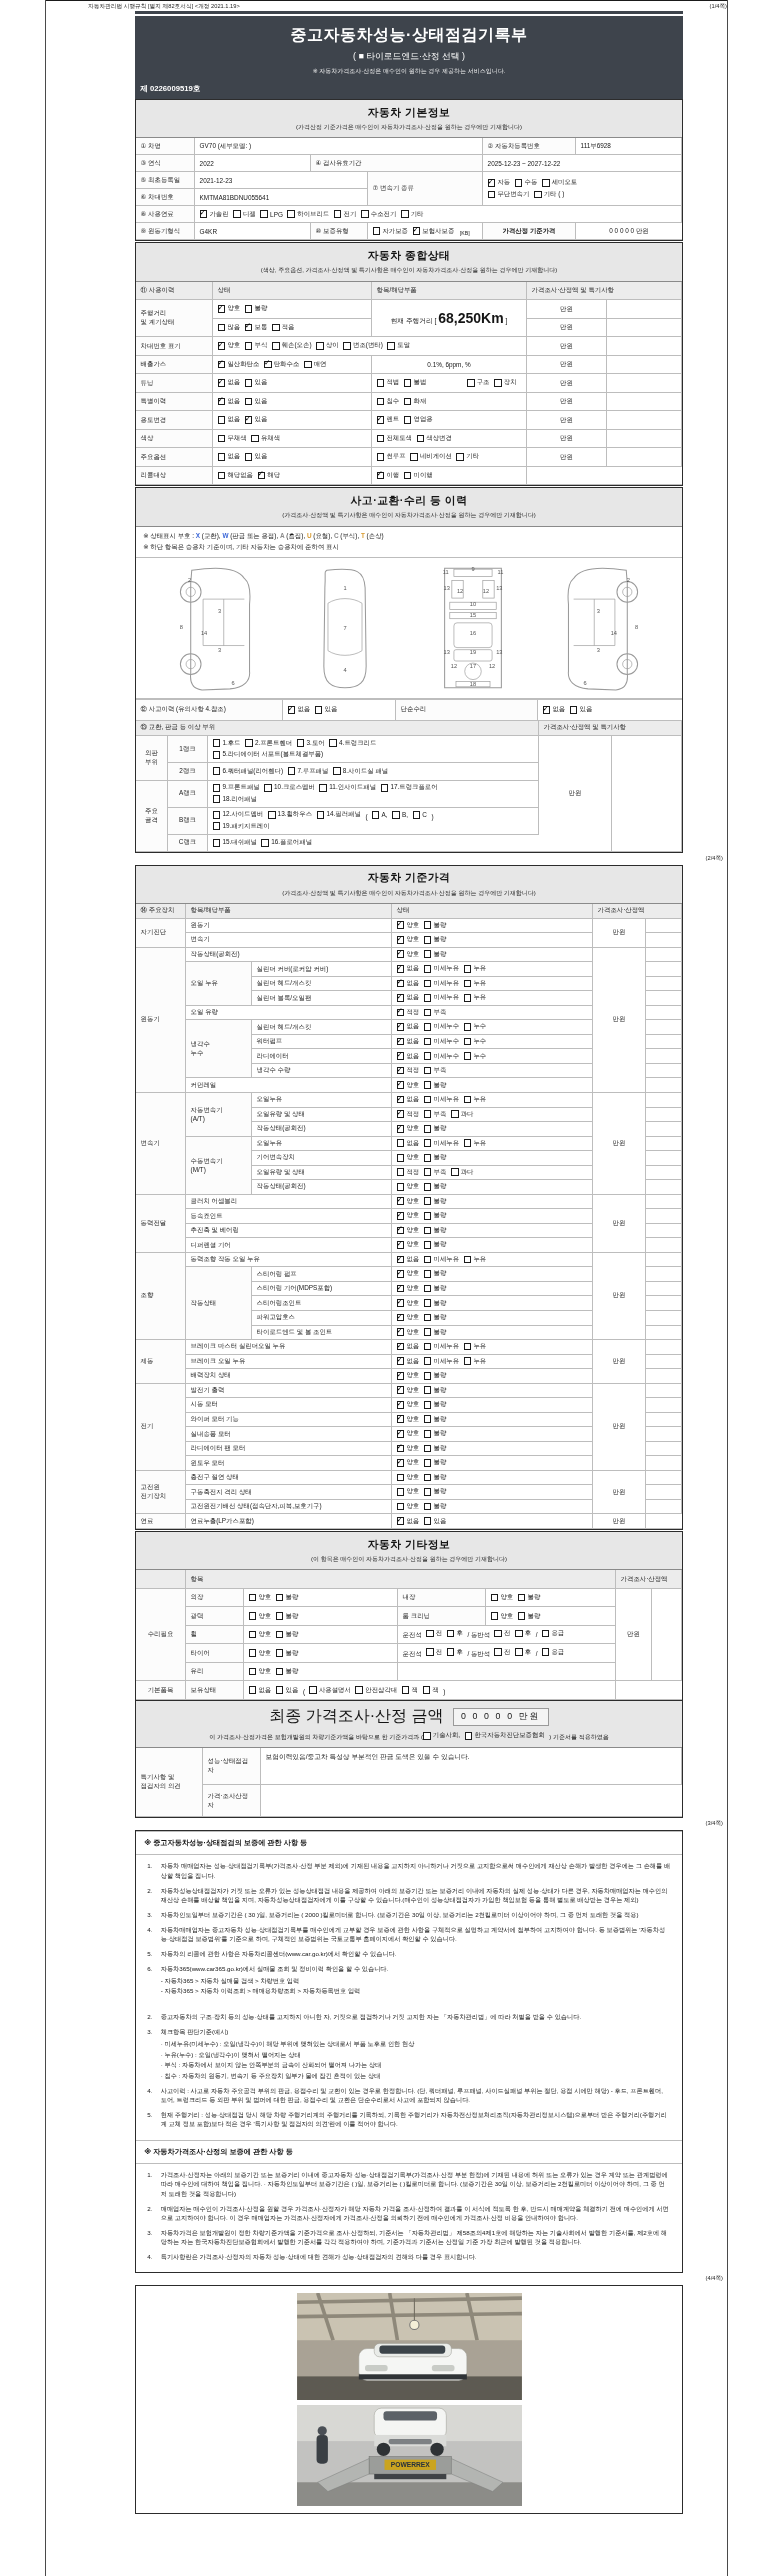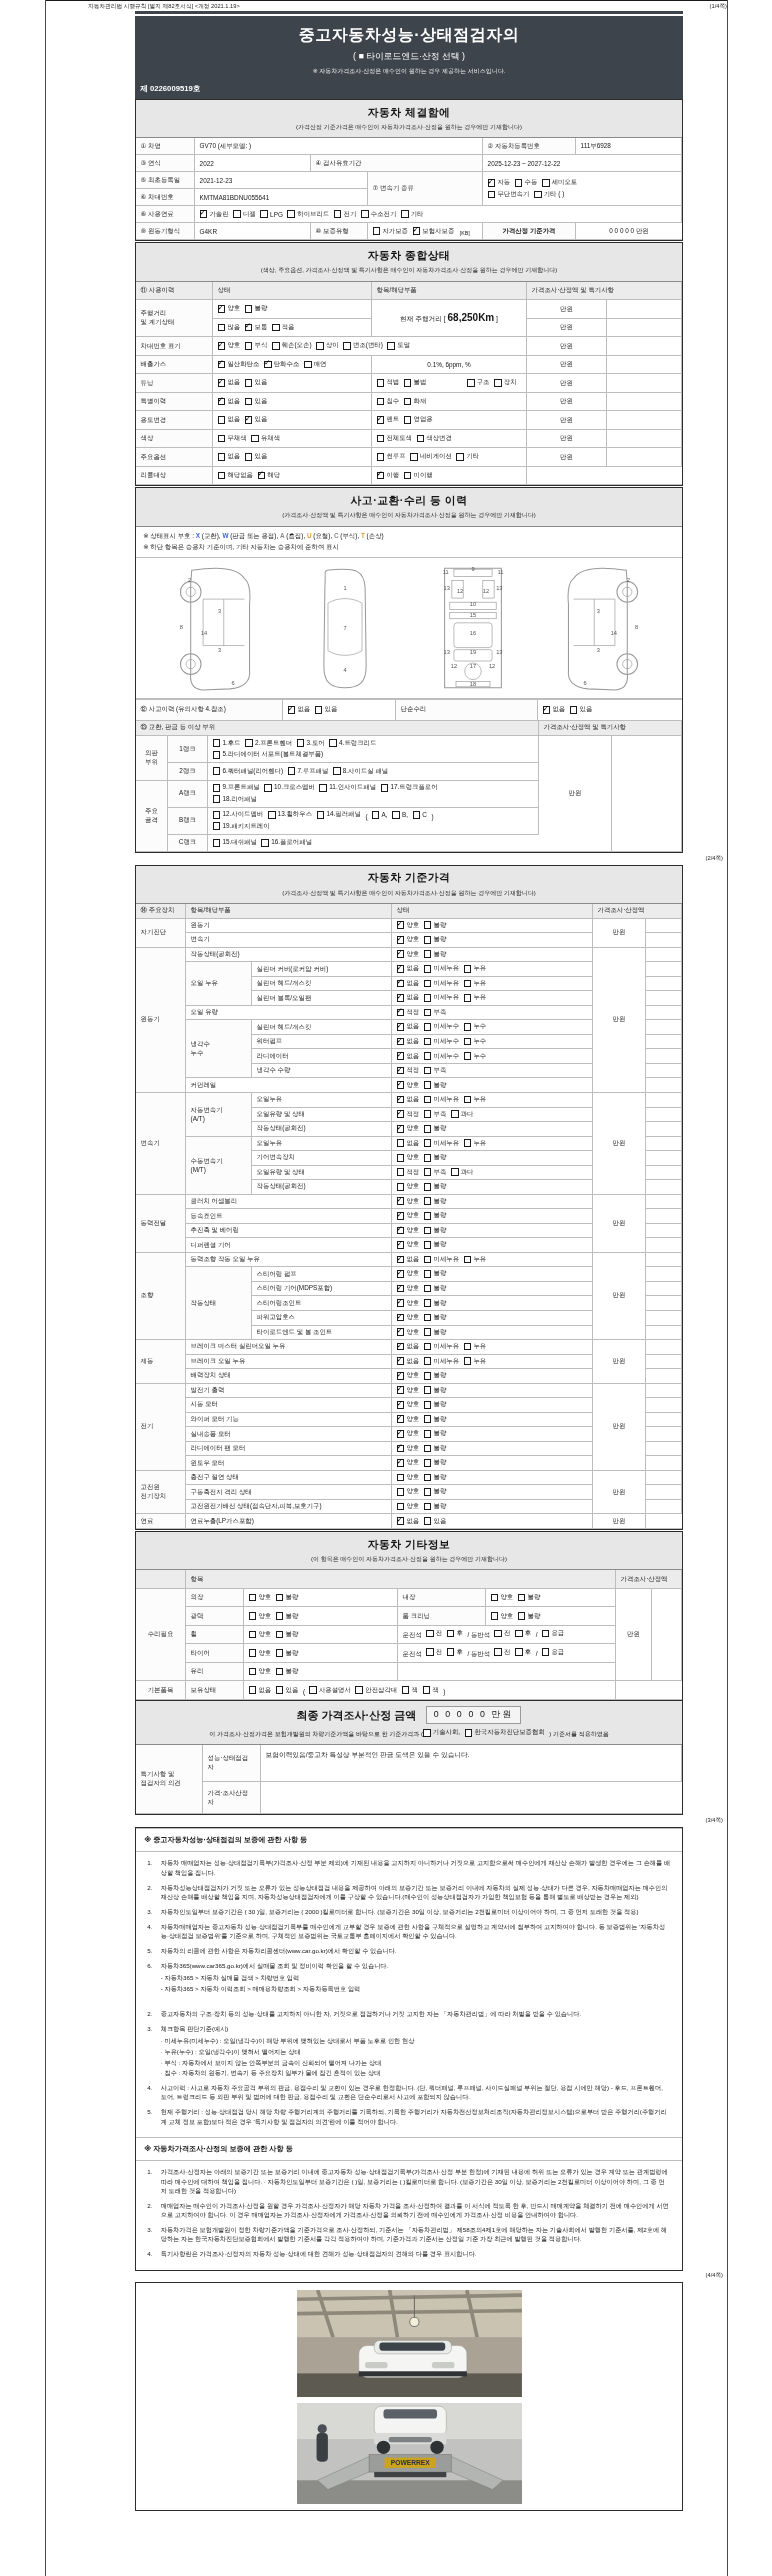--- a/index.html
+++ b/index.html
@@ -32,34 +32,34 @@
   .c.lab{background:#fcfcfc;}
   .c.big{font-size:6.7px;}
   .stack{display:flex;flex-direction:column;justify-content:center;gap:2.1px;}
 
   .opt{white-space:nowrap;margin-right:4.6px;font-size:6.4px;display:inline-flex;align-items:center;}
   .cb{display:inline-block;width:5.7px;height:5.7px;border:1px solid #1b1b1b;margin-right:2.1px;position:relative;flex:0 0 auto;background:#fff;}
   .cb.ck:after{content:"✓";position:absolute;left:-1px;top:-3.1px;font-size:7.7px;font-weight:bold;color:#000;}
   .ptxt{margin-right:4.1px;font-size:6.4px;white-space:nowrap;}
 
   .odo{font-size:6.7px;}
-  .odo b{font-size:10px;}
+  .odo b{font-size:14px;}
   .kbtag{font-size:5.2px;margin-left:1px;align-self:flex-end;}
 
   .diag-row{display:flex;justify-content:space-around;align-items:center;padding:5.2px 15.5px;border-bottom:0.5px solid #bdbdbd;background:#fff;}
   .diag-row svg{display:block;}
   .dnum{font-size:11px;fill:#555;}
   .dline{fill:none;stroke:#9a9a9a;stroke-width:2;}
   .dline2{fill:none;stroke:#9a9a9a;stroke-width:1.3;}
 
   .note-area{padding:4.1px 7.2px;border-bottom:0.5px solid #bdbdbd;font-size:6.4px;line-height:1.7;}
 
   .final-band{background:#e7e7e7;border-top:1px solid #2c2c2c;border-bottom:0.5px solid #8a8a8a;padding:5.2px 0 4.6px;}
   .final-line{display:flex;justify-content:center;align-items:center;gap:9.3px;}
-  .final-label{font-size:11px;font-weight:bold;}
+  .final-label{font-size:16px;font-weight:normal;}
   .final-amt{border:0.5px solid #9a9a9a;background:#f4f4f4;padding:2.1px 7.2px;font-size:8.8px;letter-spacing:2.1px;}
   .final-note{text-align:center;font-size:6px;margin-top:4.1px;}
 
   .notice-head{font-size:7.2px;font-weight:bold;padding:6.2px 8.2px;border-top:0.5px solid #bdbdbd;border-bottom:0.5px solid #bdbdbd;}
   .notice-list{padding:6.2px 11.3px 5.2px 11.3px;}
   .nitem{display:flex;font-size:6.2px;line-height:1.5;margin-bottom:5.7px;}
   .nitem .no{flex:0 0 13.4px;}
   .nitem .tx{flex:1;}
   .nsub{font-size:6.2px;line-height:1.5;margin:1px 0 0 13.4px;}
 
@@ -78,29 +78,29 @@
 
 <div class="meta-row">
   <span>자동차관리법 시행규칙 [별지 제82호서식] &lt;개정 2021.1.19&gt;</span>
   <span>(1/4쪽)</span>
 </div>
 
 <div class="content">
 
   <div class="doc-head">
     <div class="wline"></div>
-    <div class="doc-title">중고자동차성능·상태점검자의</div>
+    <div class="doc-title">중고자동차성능·상태점검기록부</div>
     <div class="doc-sub">( ■ 타이로드엔드·산정 선택 )</div>
     <div class="doc-note">※ 자동차가격조사·산정은 매수인이 원하는 경우 제공하는 서비스입니다.</div>
     <div class="doc-no">제 0226009519호</div>
   </div>
 
   <div class="box">
     <div class="sec-head">
-      <div class="sec-title">자동차 체결함에</div>
+      <div class="sec-title">자동차 기본정보</div>
       <div class="sec-sub">(가격산정 기준가격은 매수인이 자동차가격조사·산정을 원하는 경우에만 기재합니다)</div>
     </div>
     <div id="basic-table" class="grid" style="grid-template-columns: 59px 116px 57px 115px 93px auto; grid-auto-rows: 17px;">
         <div class="c lab" style="grid-area: 1 / 1 / span 1 / span 1;">① 차명</div>
         <div class="c " style="grid-area: 1 / 2 / span 1 / span 3;">GV70 (세부모델: )</div>
         <div class="c lab" style="grid-area: 1 / 5 / span 1 / span 1;">② 자동차등록번호</div>
         <div class="c " style="grid-area: 1 / 6 / span 1 / span 1;">111부6928</div>
         <div class="c lab" style="grid-area: 2 / 1 / span 1 / span 1;">③ 연식</div>
         <div class="c " style="grid-area: 2 / 2 / span 1 / span 1;">2022</div>
         <div class="c lab" style="grid-area: 2 / 3 / span 1 / span 2;">④ 검사유효기간</div>

